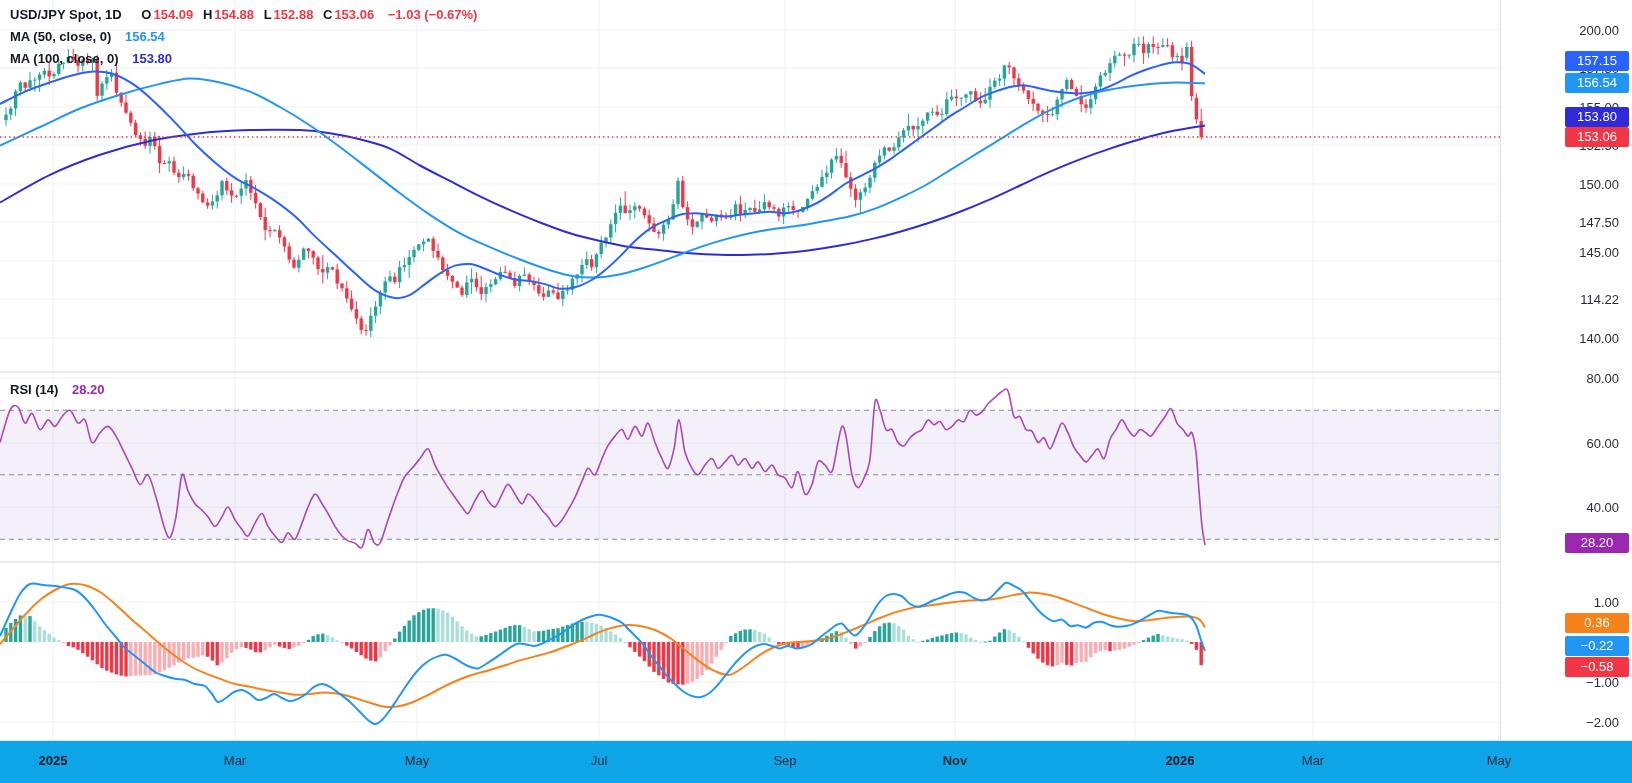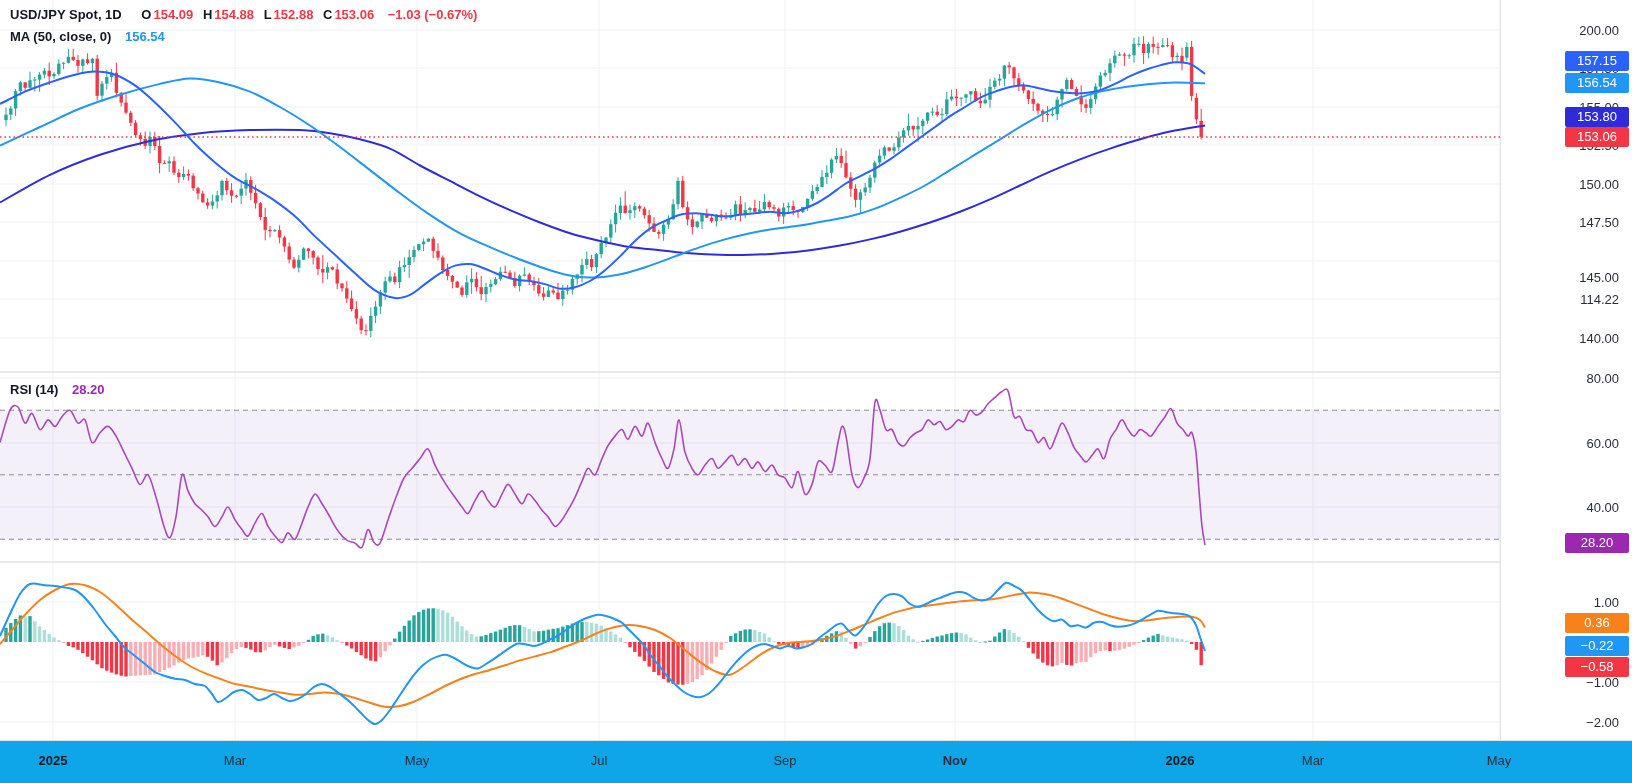--- a/index.html
+++ b/index.html
@@ -837,36 +837,40 @@
       <span class="k">O</span><span class="v red">154.09</span>
       <span class="k">H</span><span class="v red">154.88</span>
       <span class="k">L</span><span class="v red">152.88</span>
       <span class="k">C</span><span class="v red">153.06</span>
       <span class="v red gap">−1.03 (−0.67%)</span>
     </div>
     <div class="lrow">
       <span>MA (50, close, 0)</span>
       <span class="v gap" style="color: rgb(33, 150, 243);">156.54</span>
     </div>
+    <div class="lrow">
+      <span>MA (100, close, 0)</span>
+      <span class="v gap" style="color: rgb(47, 43, 217);">153.80</span>
+    </div>
   </div>
 
   <div class="legend" style="left:10px;top:382px;">
     <span>RSI (14)</span>
     <span class="v gap" style="color: rgb(156, 39, 176);">28.20</span>
   </div>
 
 
   <div class="price-axis" id="price-axis">
       <div class="axis-label" style="top: 30px;">200.00</div>
       <div class="axis-label" style="top: 68px;">157.50</div>
       <div class="axis-label" style="top: 107px;">155.00</div>
       <div class="axis-label" style="top: 145px;">152.50</div>
       <div class="axis-label" style="top: 184px;">150.00</div>
       <div class="axis-label" style="top: 222px;">147.50</div>
-      <div class="axis-label" style="top: 277px;">145.00</div>
+      <div class="axis-label" style="top: 252px;">145.00</div>
       <div class="axis-label" style="top: 299px;">114.22</div>
       <div class="axis-label" style="top: 338px;">140.00</div>
       <div class="axis-label" style="top: 378px;">80.00</div>
       <div class="axis-label" style="top: 443px;">60.00</div>
       <div class="axis-label" style="top: 507px;">40.00</div>
       <div class="axis-label" style="top: 602px;">1.00</div>
       <div class="axis-label" style="top: 682px;">−1.00</div>
       <div class="axis-label" style="top: 722px;">−2.00</div>
       <div class="axis-badge" style="top: 61px; background: rgb(41, 98, 255);">157.15</div>
       <div class="axis-badge" style="top: 83px; background: rgb(33, 150, 243);">156.54</div>

